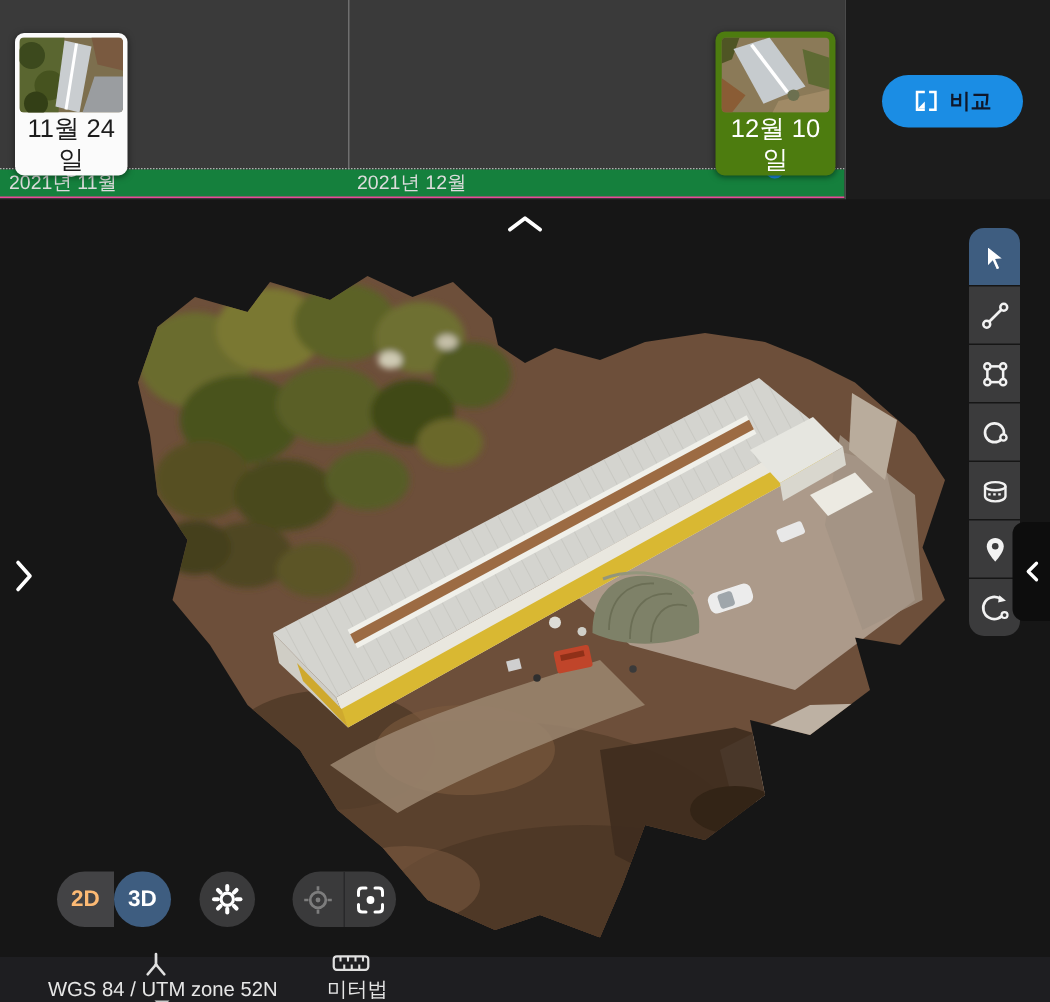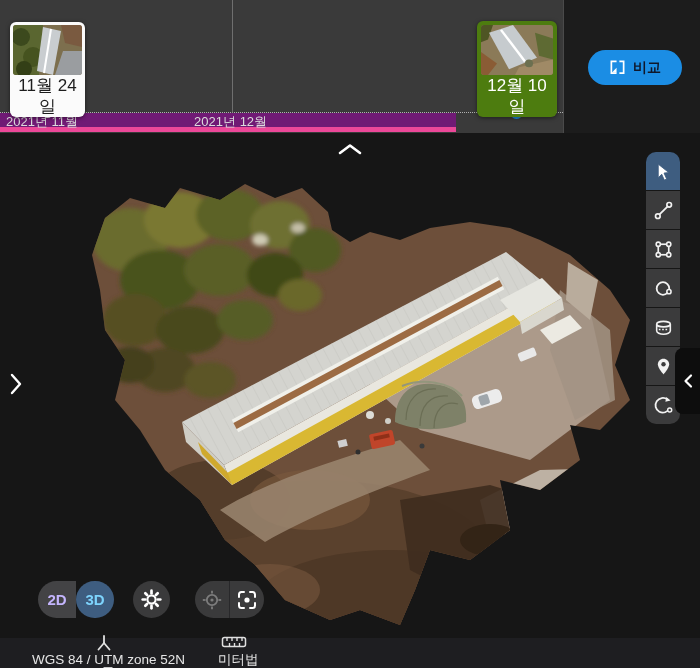--- a/index.html
+++ b/index.html
@@ -8,21 +8,21 @@
     position:relative; overflow:hidden;
     background:#161616;
     font-family:"Liberation Sans", sans-serif;
     -webkit-font-smoothing:antialiased;
   }
 
   
   .topbar { position:absolute; left:0; top:0; width:700px; height:133px; }
   .timeline { position:absolute; left:0; top:0; width:563px; height:133px; background:#3a3a3a; }
   .timeline-dotted { position:absolute; left:0; top:112px; width:563px; height:0; border-top:1px dotted #b0b0b0; }
-  .month-row { position:absolute; left:0; top:113px; width:456px; height:19px; background:#701a75; border-bottom:5px solid #ec4899; display:flex; }
+  .month-row { position:absolute; left:0; top:113px; width:563px; height:19px; background:#15803d; border-bottom:1px solid #ec4899; display:flex; }
   .month-cell { height:19px; font-size:13px; color:#dcdcdc; line-height:18px; padding-left:6px; }
   .month-cell.m1 { width:232px; }
   .month-cell.m2 { width:331px; }
   .timeline-vdiv { position:absolute; left:232px; top:0; width:1px; height:132px; background:#8c8c8c; opacity:.65; }
   .timeline-enddiv { position:absolute; left:563px; top:0; width:1px; height:133px; background:#4a4a4a; }
 
   .capture-card { position:absolute; border-radius:6px; text-align:center; cursor:pointer; box-shadow:0 1px 4px rgba(0,0,0,.5); }
   .card-nov { left:10px; top:22px; width:75px; background:#fbfbfb; padding:3px 3px 0; }
   .card-dec { left:477px; top:21px; width:80px; background:#4d7c0f; padding:4px 4px 0; }
   .capture-thumb { display:block; width:100%; height:50px; border-radius:3px; overflow:hidden; }
@@ -56,22 +56,22 @@
   .tool-cell:first-child { border-radius:10px 10px 0 0; }
   .tool-cell:last-child { border-radius:0 0 10px 10px; margin-bottom:0; }
   .tool-cell.selected { background:#3e5d80; }
 
   .right-tab { position:absolute; left:675px; top:215px; width:25px; height:66px; background:#0d0d0d;
     border-radius:8px 0 0 8px; z-index:6; display:flex; align-items:center; justify-content:center; cursor:pointer; }
 
   
   .mode-pill { position:absolute; left:38px; top:448px; height:37px; display:flex; cursor:pointer; }
   .mode-half { width:38px; line-height:37px; text-align:center; font-size:15px; font-weight:700; }
-  .mode-2d { background:#434345; color:#c4b5fd; border-radius:18.5px 0 0 18.5px; }
-  .mode-3d { background:#3e5d80; color:#7dd3fc; border-radius:18.5px; }
+  .mode-2d { background:#434345; color:#fdba74; border-radius:18.5px 0 0 18.5px; }
+  .mode-3d { background:#3e5d80; color:#ffffff; border-radius:18.5px; }
   .gear-btn { position:absolute; left:133px; top:448px; width:37px; height:37px; border-radius:50%;
     background:#3a3a3b; display:flex; align-items:center; justify-content:center; cursor:pointer; }
   .locate-pill { position:absolute; left:195px; top:448px; width:69px; height:37px; border-radius:18.5px;
     background:#3a3a3b; display:flex; cursor:pointer; overflow:hidden; }
   .locate-half { width:34px; display:flex; align-items:center; justify-content:center; }
   .locate-div { width:1px; background:#28282a; }
 
   
   .statusbar { position:absolute; left:0; top:638px; width:700px; height:30px; background:#1e1e21;
     display:flex; align-items:center; padding-left:22px; }

